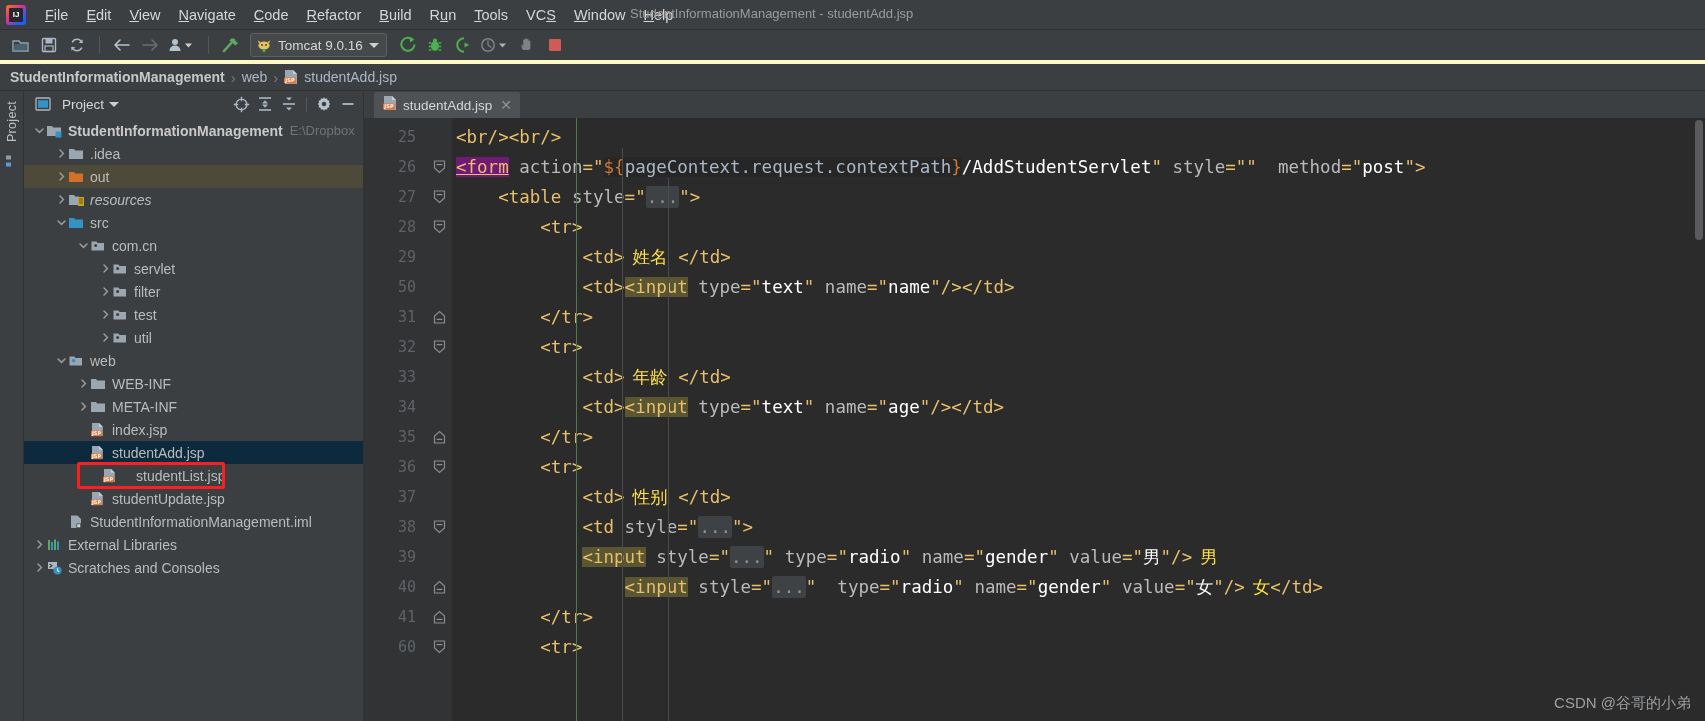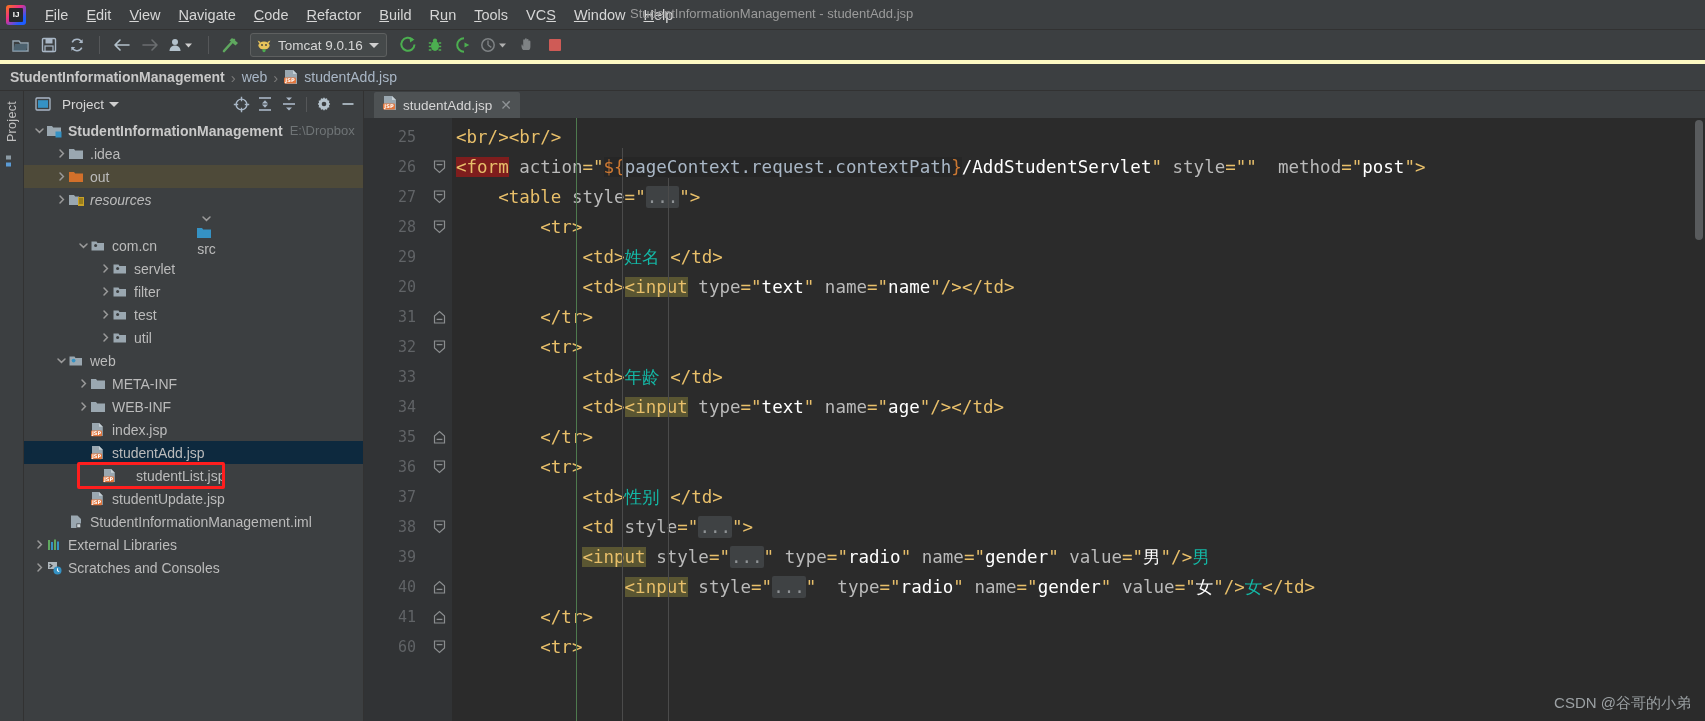--- a/index.html
+++ b/index.html
@@ -227,24 +227,24 @@
     font-size: 17.5px;
   }
   .cline {
     height: 30px; line-height: 30px;
     white-space: pre;
     padding-left: 4px;
   }
   .tag { color: #e8bf6a; }
   .attr { color: #bababa; }
   .val { color: #ffffff; }
-  .txt { color: #14b8a6; }
+  .txt { color: #fde047; margin-left: 8px; }
   .elpath { color: #a9b7c6; background:#262626; }
   .elbr { color:#cc7832; background:#262626; }
-  .hl-tag { background: #7f1d1d; }
+  .hl-tag { background: #701a75; text-decoration: underline; }
   .hl-id  { background: #5a5632; }
   .fold {
     background: #3f4244; color:#8f9396; border-radius:2px;
     padding: 1px 1px;
   }
   
   .iguide {
     position:absolute; top:0; bottom:0; width:1px; background:#4b4b4b;
   }
   .iguide.green { background:#5a8a5a; }
@@ -501,21 +501,21 @@
                 <path d="M4 2l3.4 3.5L4 9" fill="none" stroke="#9a9a9a" stroke-width="1.5" stroke-linecap="round"></path>
               </svg>
             </span>
             <span class="tico"><svg width="17" height="16" viewBox="0 0 17 16">
                 <path d="M1 3h5l1.2 1.6H11V13H1z" fill="#9aa7b0"></path>
                 <rect x="10" y="5" width="6" height="9" fill="#c9a227"></rect>
                 <path d="M11 7h4M11 9h4M11 11h4" stroke="#6b5a12" stroke-width="1"></path>
               </svg></span>
             <span class="rlabel">resources</span>
           </div>
-          <div class="row" style="padding-left: 30px; flex-direction: column;">
+          <div class="row" style="padding-left: 30px;">
             <span class="arrow">
               <svg width="11" height="11" viewBox="0 0 11 11">
                 <path d="M2 4l3.5 3.4L9 4" fill="none" stroke="#9a9a9a" stroke-width="1.5" stroke-linecap="round"></path>
               </svg>
             </span>
             <span class="tico"><svg width="17" height="16" viewBox="0 0 17 16">
                 <path d="M1 3h5l1.2 1.6H15V13H1z" fill="#3592c4"></path>
               </svg></span>
             <span class="rlabel">src</span>
           </div>
@@ -593,32 +593,32 @@
           </div>
           <div class="row" style="padding-left: 52px;">
             <span class="arrow">
               <svg width="11" height="11" viewBox="0 0 11 11">
                 <path d="M4 2l3.4 3.5L4 9" fill="none" stroke="#9a9a9a" stroke-width="1.5" stroke-linecap="round"></path>
               </svg>
             </span>
             <span class="tico"><svg width="17" height="16" viewBox="0 0 17 16">
                 <path d="M1 3h5l1.2 1.6H15V13H1z" fill="#9aa7b0"></path>
               </svg></span>
+            <span class="rlabel">WEB-INF</span>
+          </div>
+          <div class="row" style="padding-left: 52px;">
+            <span class="arrow">
+              <svg width="11" height="11" viewBox="0 0 11 11">
+                <path d="M4 2l3.4 3.5L4 9" fill="none" stroke="#9a9a9a" stroke-width="1.5" stroke-linecap="round"></path>
+              </svg>
+            </span>
+            <span class="tico"><svg width="17" height="16" viewBox="0 0 17 16">
+                <path d="M1 3h5l1.2 1.6H15V13H1z" fill="#9aa7b0"></path>
+              </svg></span>
             <span class="rlabel">META-INF</span>
-          </div>
-          <div class="row" style="padding-left: 52px;">
-            <span class="arrow">
-              <svg width="11" height="11" viewBox="0 0 11 11">
-                <path d="M4 2l3.4 3.5L4 9" fill="none" stroke="#9a9a9a" stroke-width="1.5" stroke-linecap="round"></path>
-              </svg>
-            </span>
-            <span class="tico"><svg width="17" height="16" viewBox="0 0 17 16">
-                <path d="M1 3h5l1.2 1.6H15V13H1z" fill="#9aa7b0"></path>
-              </svg></span>
-            <span class="rlabel">WEB-INF</span>
           </div>
           <div class="row" style="padding-left: 52px;">
             <span class="arrow none"></span>
             <span class="tico"><svg width="17" height="16" viewBox="0 0 17 16">
                 <path d="M2 1h7l3.8 3.8V14H2z" fill="#9aa7b0"></path>
                 <path d="M9 1l3.8 3.8H9z" fill="#c6d0d6"></path>
                 <rect x="1" y="8.4" width="11" height="5.8" rx="1" fill="#e2763d"></rect>
                 <text x="6.5" y="12.9" font-size="5" fill="#ffffff" text-anchor="middle" font-family="DejaVu Sans, sans-serif" font-weight="bold">JSP</text>
               </svg></span>
             <span class="rlabel">index.jsp</span>
@@ -709,21 +709,21 @@
         </div>
       </div>
 
       <div class="codearea">
         <div class="gutter" id="gutter">
             <div class="gline">25</div>
             <div class="gline">26</div>
             <div class="gline">27</div>
             <div class="gline">28</div>
             <div class="gline">29</div>
-            <div class="gline">20</div>
+            <div class="gline">50</div>
             <div class="gline">31</div>
             <div class="gline">32</div>
             <div class="gline">33</div>
             <div class="gline">34</div>
             <div class="gline">35</div>
             <div class="gline">36</div>
             <div class="gline">37</div>
             <div class="gline">38</div>
             <div class="gline">39</div>
             <div class="gline">40</div>

